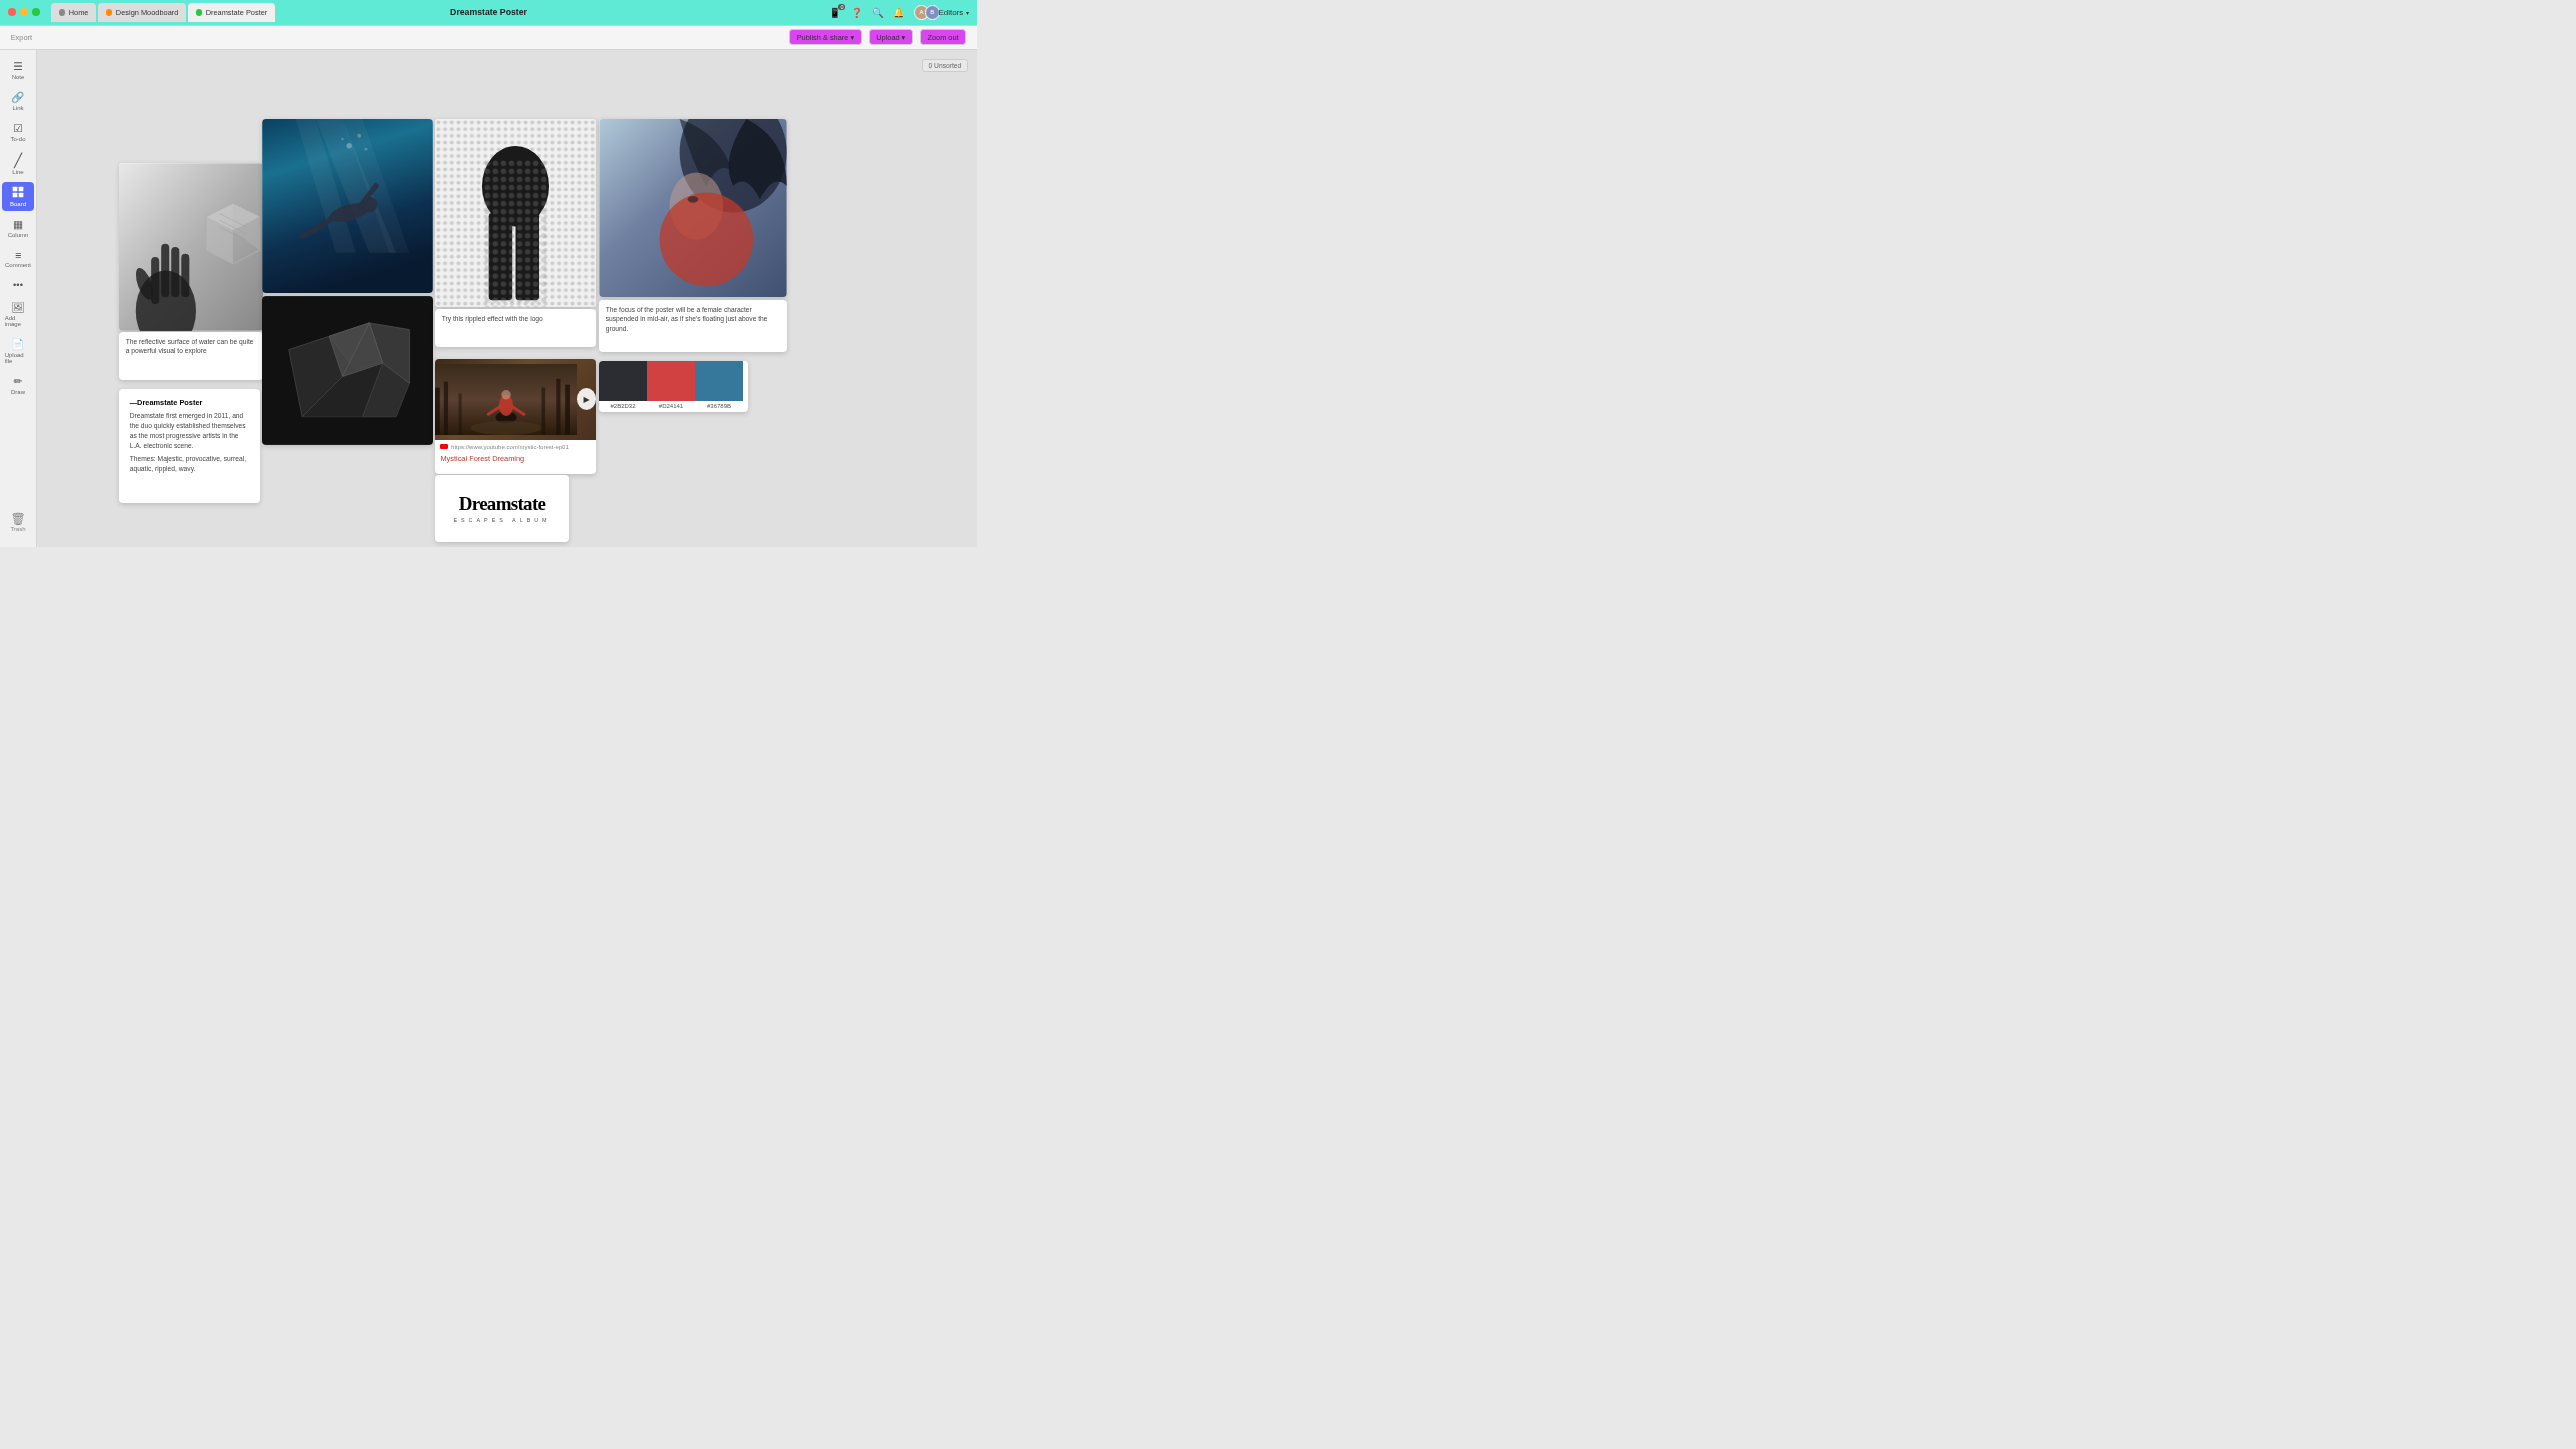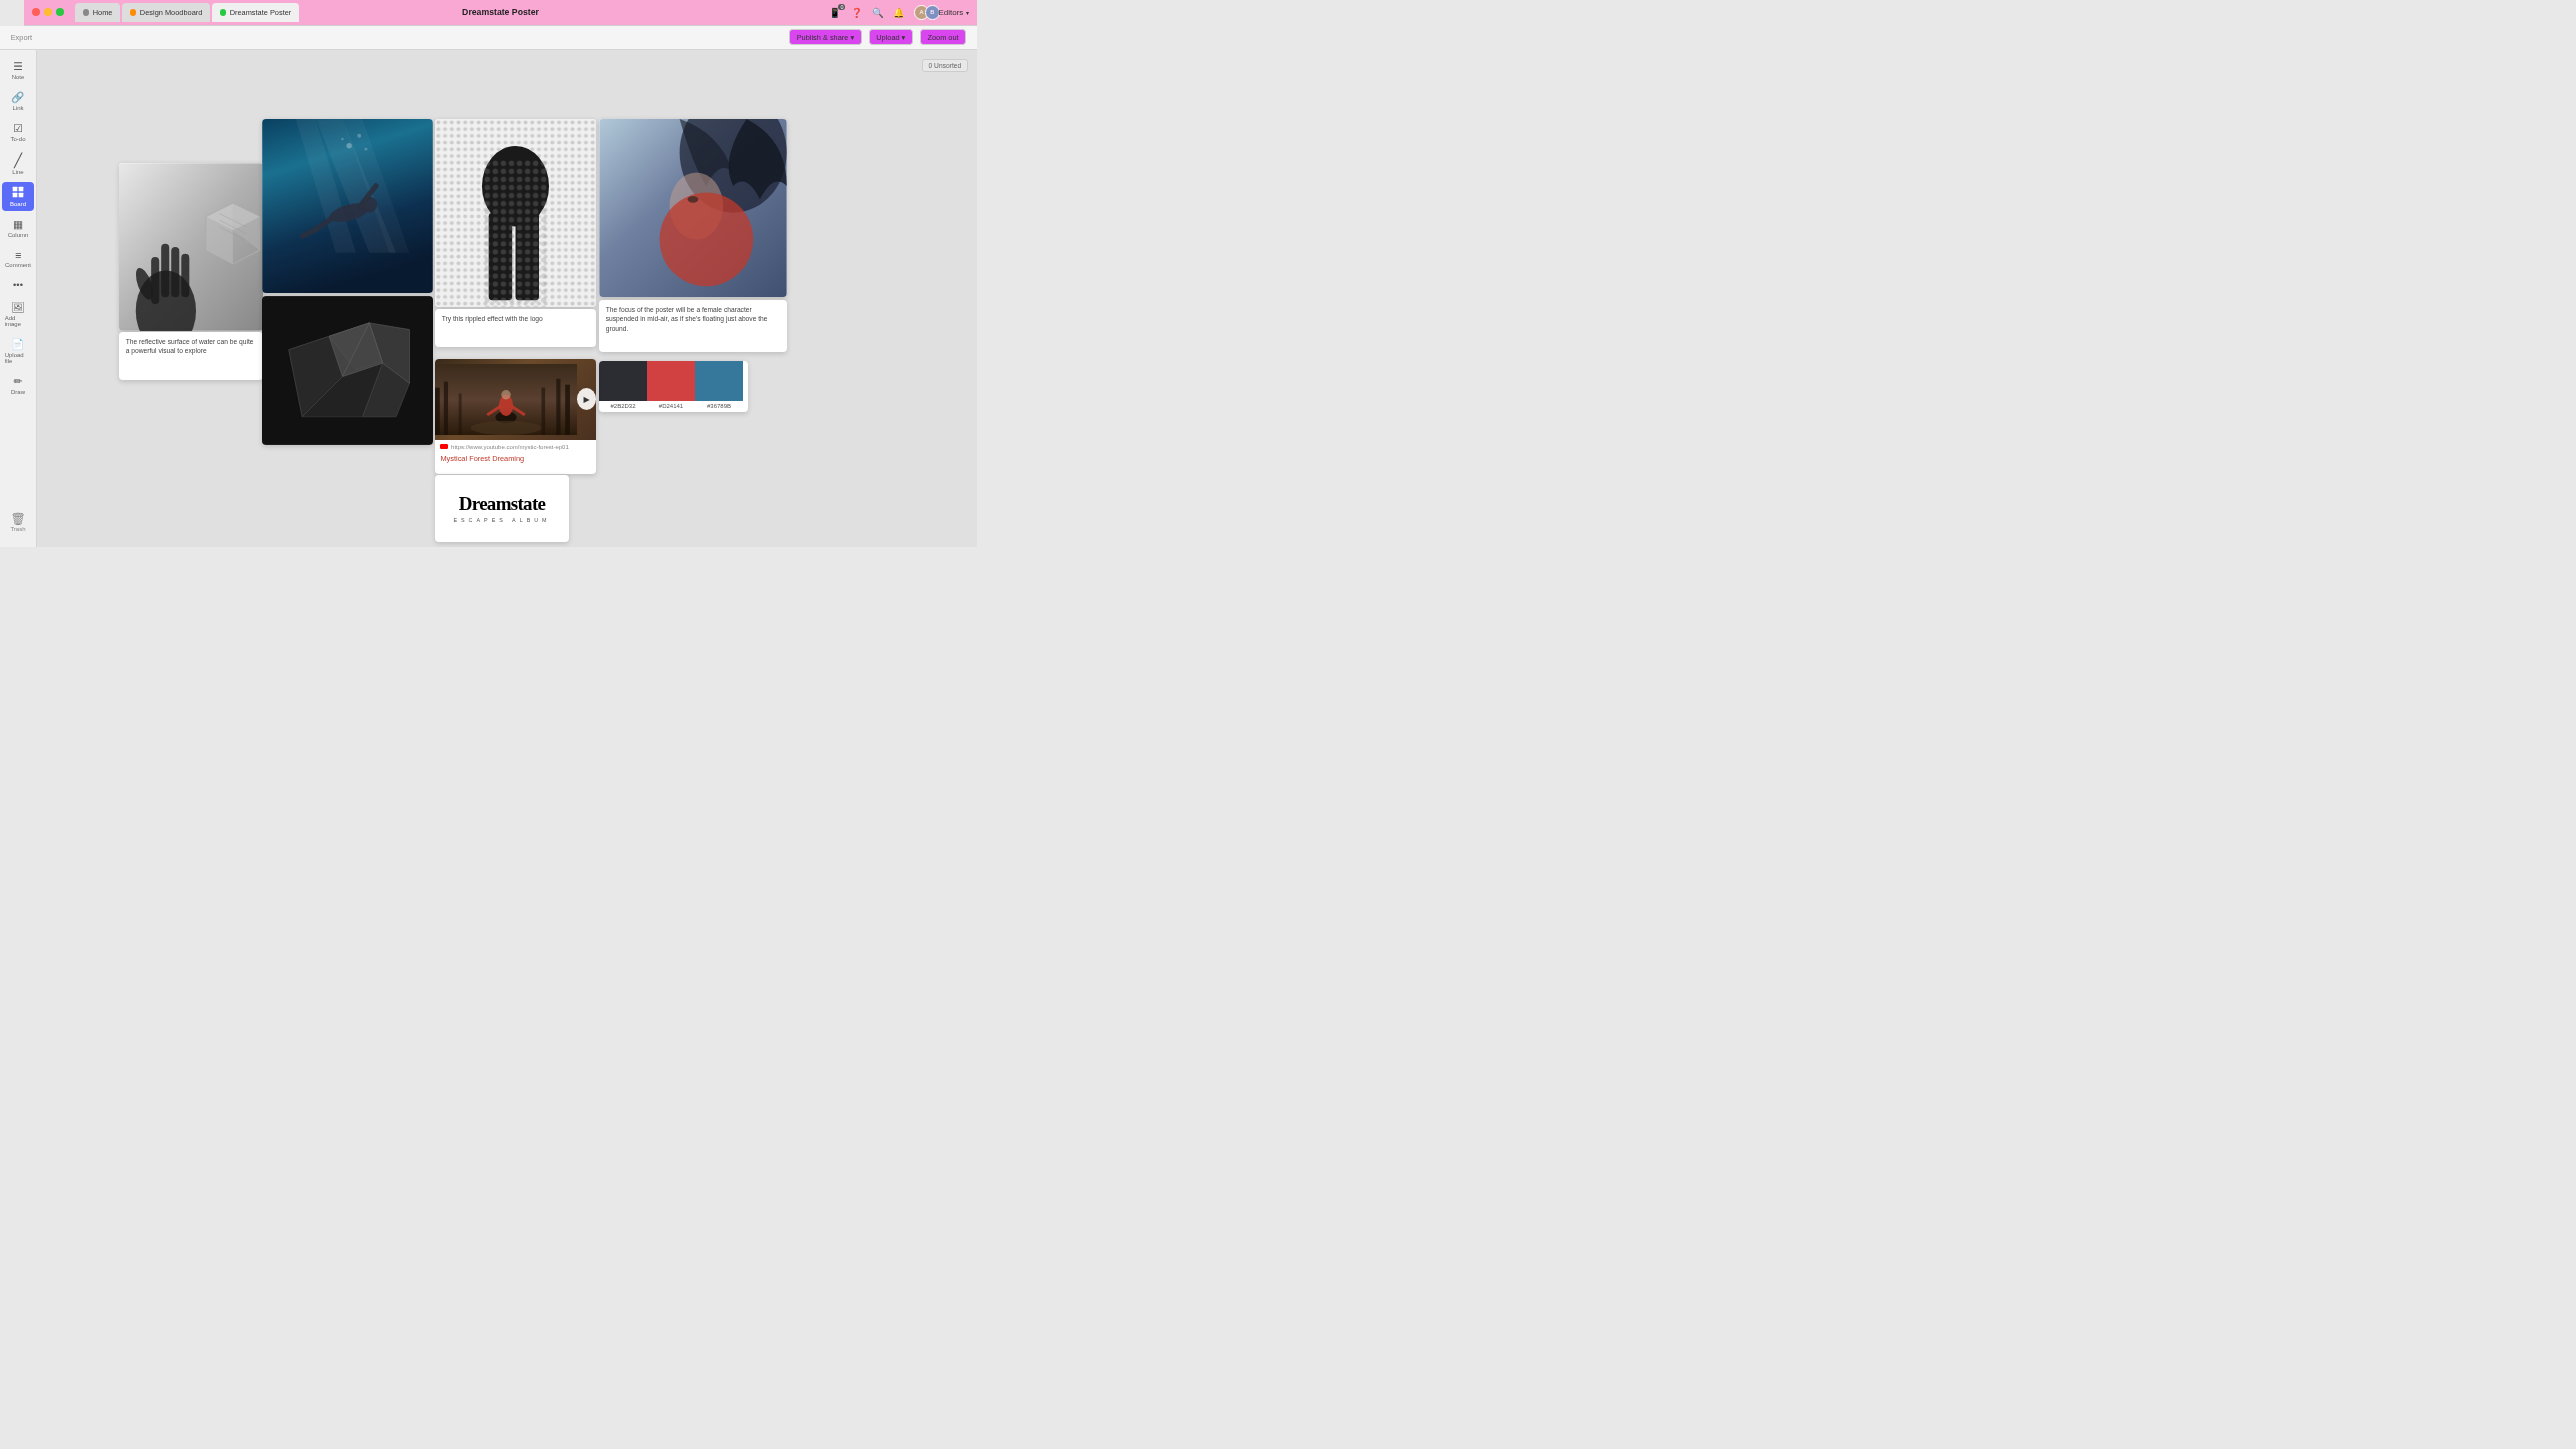--- a/index.html
+++ b/index.html
@@ -1,27 +1,26 @@
 <!DOCTYPE html>
 <html style="font-size:10.7px"><head>
   <meta charset="utf-8">
   <style>
     * { box-sizing: border-box; margin: 0; padding: 0; }
     body { font-family: -apple-system, BlinkMacSystemFont, 'Segoe UI', sans-serif; background: #e8e8e8; overflow: hidden; width: 977px; height: 547px; }
 
     
     .titlebar {
       height: 25.5px;
-      background: #f9a8d4;
+      background: #5eead4;
       display: flex;
       align-items: center;
       padding: 0 8px;
       border-bottom: 0.7px solid #d0d0d0;
       position: relative;
-      margin-left: 24px;
     }
     .traffic-lights { display: flex; gap: 4px; align-items: center; }
     .traffic-light { width: 8px; height: 8px; border-radius: 50%; cursor: pointer; }
     .tl-red { background: #ff5f57; }
     .tl-yellow { background: #febc2e; }
     .tl-green { background: #28c840; }
     .tabs { display: flex; align-items: center; margin-left: 10.7px; gap: 0; }
     .tab {
       display: flex; align-items: center; gap: 3.4px;
       padding: 0 8px; height: 19px;
@@ -505,16 +504,21 @@
         <span style="font-size:6px;color:#888;">https://www.youtube.com/mystic-forest-ep01</span>
       </div>
       <div class="video-title">Mystical Forest Dreaming</div>
     </div>
 
     <div class="logo-card" style="left:398px;top:425px;width:134px;height:67px;">
       <div class="logo-title">Dreamstate</div>
       <div class="logo-subtitle">ESCAPES ALBUM</div>
     </div>
 
+    <div class="text-card" style="left:82px;top:339px;width:141px;height:114px;">
+      <h3>—Dreamstate Poster</h3>
+      <p>Dreamstate first emerged in 2011, and the duo quickly established themselves as the most progressive artists in the L.A. electronic scene.</p>
+      <p>Themes: Majestic, provocative, surreal, aquatic, rippled, wavy.</p>
+    </div>
 
   </div>
 </div>
 
 
 </body></html>

